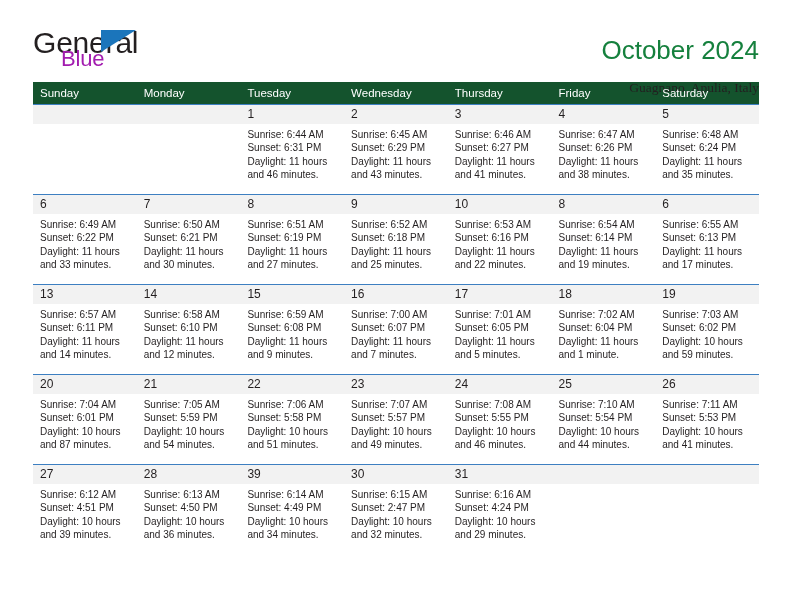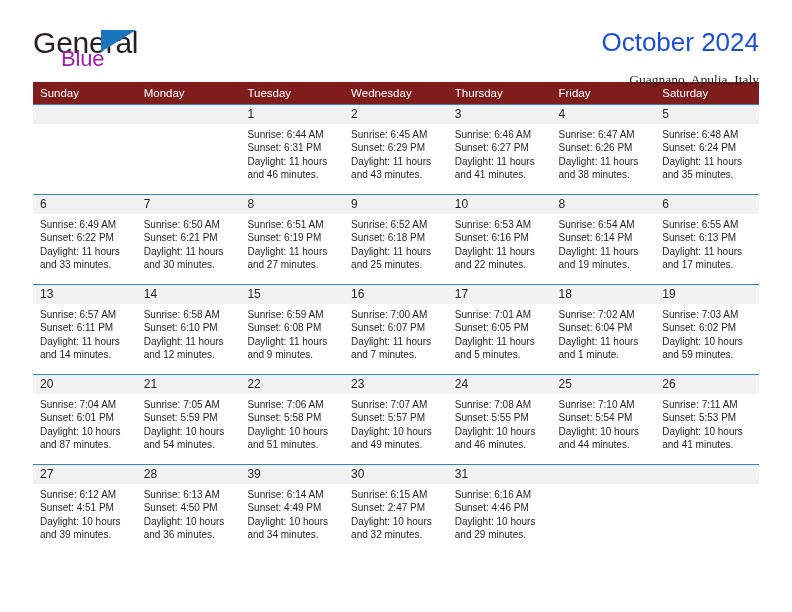--- a/index.html
+++ b/index.html
@@ -56,40 +56,41 @@
     top: 2px;
     width: 0;
     height: 0;
     border-left: 35px solid #1b75bb;
     border-bottom: 22px solid transparent;
   }
   .title-wrap { text-align: right; }
   .cal-title {
     font-size: 26px;
     font-weight: normal;
-    color: #1d4ed8;
+    color: #15803d;
     line-height: 1.15;
     white-space: nowrap;
+    margin-top: 8px;
   }
   .cal-sub {
     font-size: 13.5px;
     color: #231f20;
     margin-top: 14px;
     white-space: nowrap;
     font-family: Liberation Serif, serif;
   }
   
   .calendar {
     width: 726px;
     border-collapse: collapse;
     table-layout: fixed;
     margin-top: 10px;
   }
   .calendar th {
-    background: #7f1d1d;
+    background: #14532d;
     color: #ffffff;
     font-size: 11.5px;
     font-weight: normal;
     text-align: left;
     padding: 5px 0 5px 7px;
     height: 22px;
   }
   .calendar td {
     vertical-align: top;
     padding: 0;
@@ -428,21 +429,21 @@
               <div>Sunrise: 6:15 AM</div>
               <div>Sunset: 2:47 PM</div>
               <div>Daylight: 10 hours</div>
               <div class="dl2">and 32 minutes.</div>
             </div>
           </td>
           <td>
             <div class="daynum">31</div>
             <div class="details">
               <div>Sunrise: 6:16 AM</div>
-              <div>Sunset: 4:46 PM</div>
+              <div>Sunset: 4:24 PM</div>
               <div>Daylight: 10 hours</div>
               <div class="dl2">and 29 minutes.</div>
             </div>
           </td>
           <td class="blank">
             <div class="daynum empty"></div>
           </td>
           <td class="blank">
             <div class="daynum empty"></div>
           </td>

